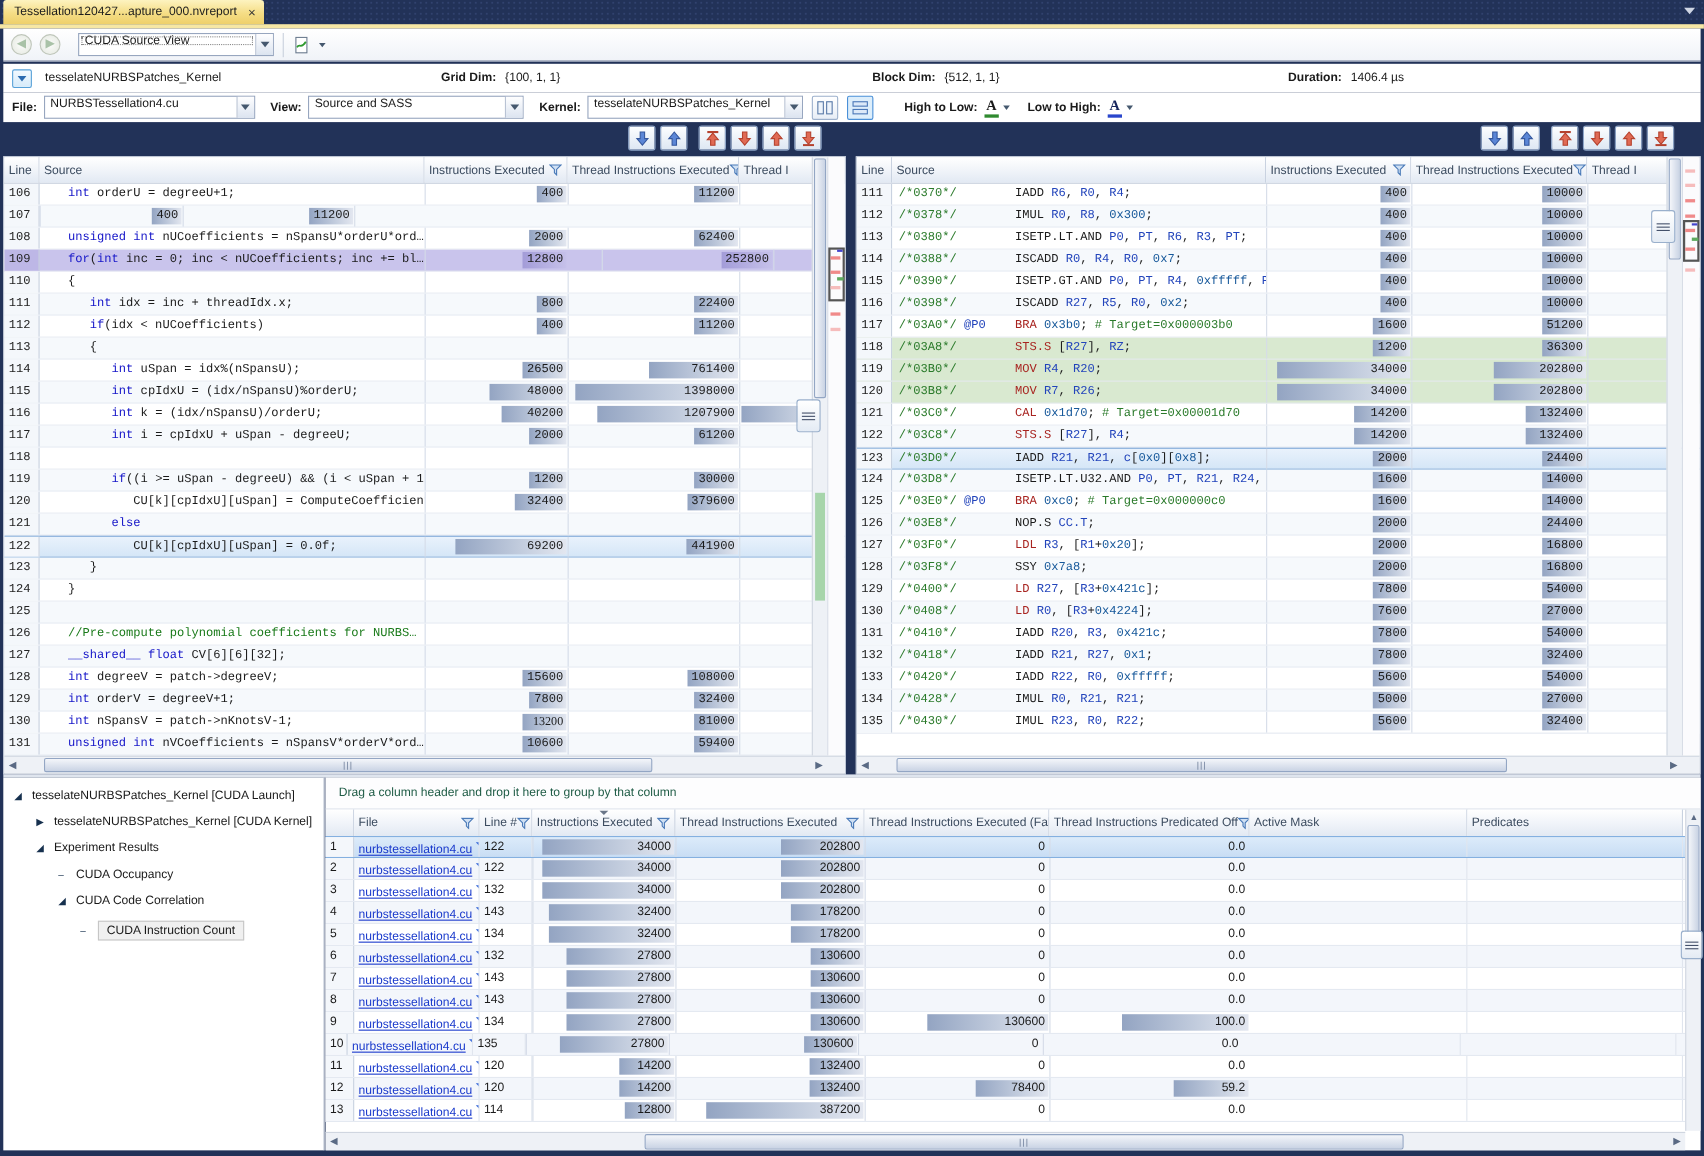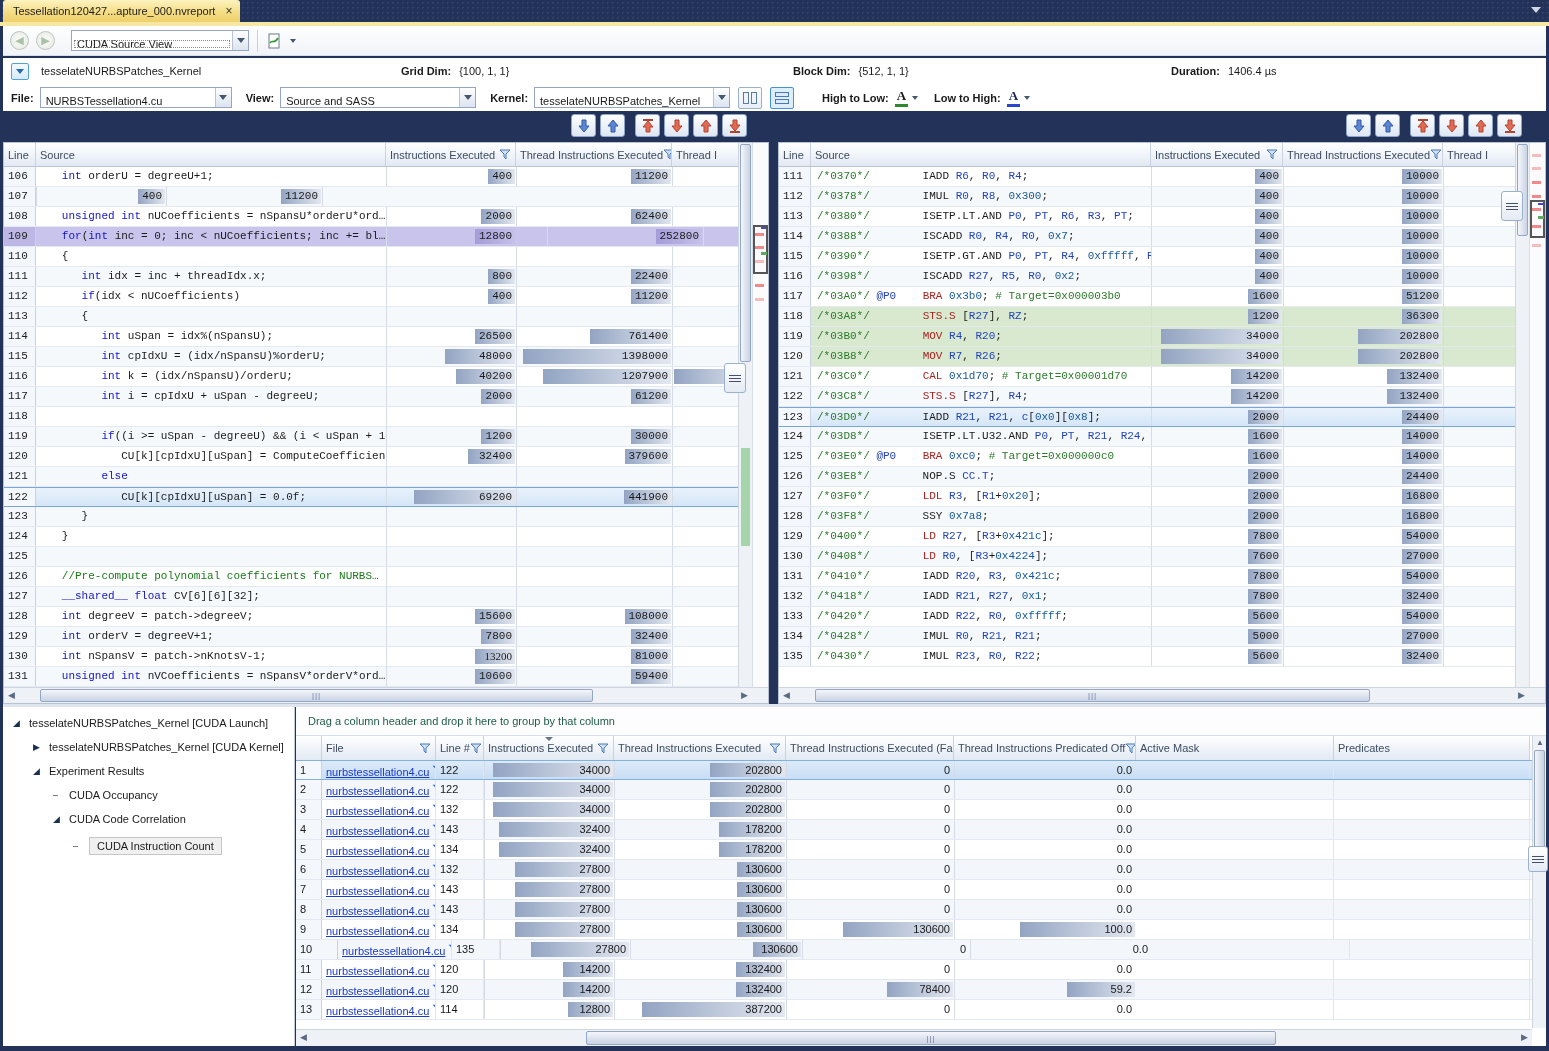--- a/index.html
+++ b/index.html
@@ -18,21 +18,21 @@
   border-left:5px solid transparent; border-right:5px solid transparent; border-top:6px solid #cfd6e4; }
 #goldline { position:absolute; left:0; top:22px; width:1549px; height:4px; background:#f6e7a4; }
 .tab-close { font-size:12px; color:#333; }
 
 
 #toolbar { position:absolute; left:3px; top:26px; width:1543px; height:30px;
   background:linear-gradient(#ffffff,#f0f3f8); border-bottom:1px solid #d8dee8; display:flex; align-items:center; }
 .navcircle { width:19px; height:19px; border-radius:50%; margin-left:7px;
   background:radial-gradient(#fbfcfa,#e4e8e0); border:1px solid #bfc6ba;
   color:#a9c2a7; font-size:11px; text-align:center; line-height:17px; }
-.combo { height:21px; background:#fff; border:1px solid #97a6bf; display:flex; align-items:flex-end; position:relative; }
+.combo { height:21px; background:#fff; border:1px solid #97a6bf; display:flex; align-items:flex-start; position:relative; }
 .combo .ctext { flex:1; padding:0 5px; white-space:nowrap; overflow:hidden; }
 .combo .cbtn { width:16px; height:100%; border-left:1px solid #b9c3d4;
   background:linear-gradient(#fefeff,#dce4f0); display:flex; align-items:center; justify-content:center; }
 .cbtn i, .ddtri { width:0; height:0; border-left:4px solid transparent; border-right:4px solid transparent; border-top:5px solid #45586e; }
 #view-combo { width:178px; margin-left:16px; }
 #view-combo .ctext { outline:1px dotted #8a8a8a; outline-offset:-3px; }
 .vsep { width:1px; height:22px; background:#c9d0dc; margin:0 8px; }
 #report-icon { display:flex; align-items:center; gap:4px; }
 
 
@@ -1275,21 +1275,21 @@
           <span class="val">130600</span>
         </div>
         <div class="vcell" style="width: 182px;">
           <div class="bar" style="width: 114.66px;"></div>
           <span class="val">100.0</span>
         </div>
         <div class="tcell" style="width: 198px;"></div>
         <div class="tcell" style="width: 196px;"></div>
       </div>
       <div class="trow alt">
-        <div class="tcell rownum" style="width: 42px;">10</div>
+        <div class="tcell rownum" style="width: 20px; text-align: right;">10</div>
         <div class="tcell" style="width: 114px;"><span class="filelink">nurbstessellation4.cu</span> <span class="extlink">◥</span></div>
         <div class="tcell" style="width: 48px;">135</div>
         <div class="vcell" style="width: 130px;">
           <div class="bar" style="width: 97.7906px;"></div>
           <span class="val">27800</span>
         </div>
         <div class="vcell" style="width: 172px;">
           <div class="bar" style="width: 48.152px;"></div>
           <span class="val">130600</span>
         </div>

